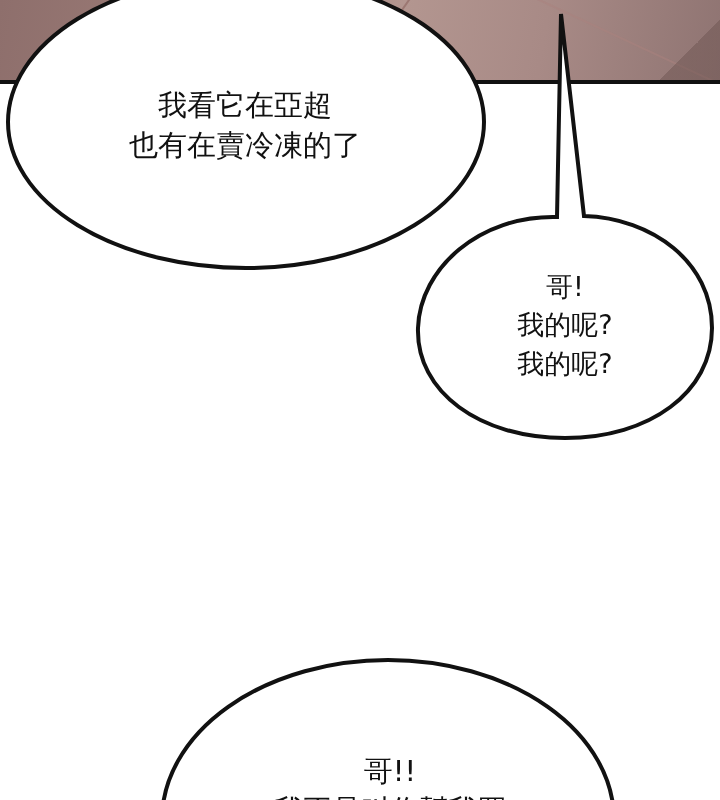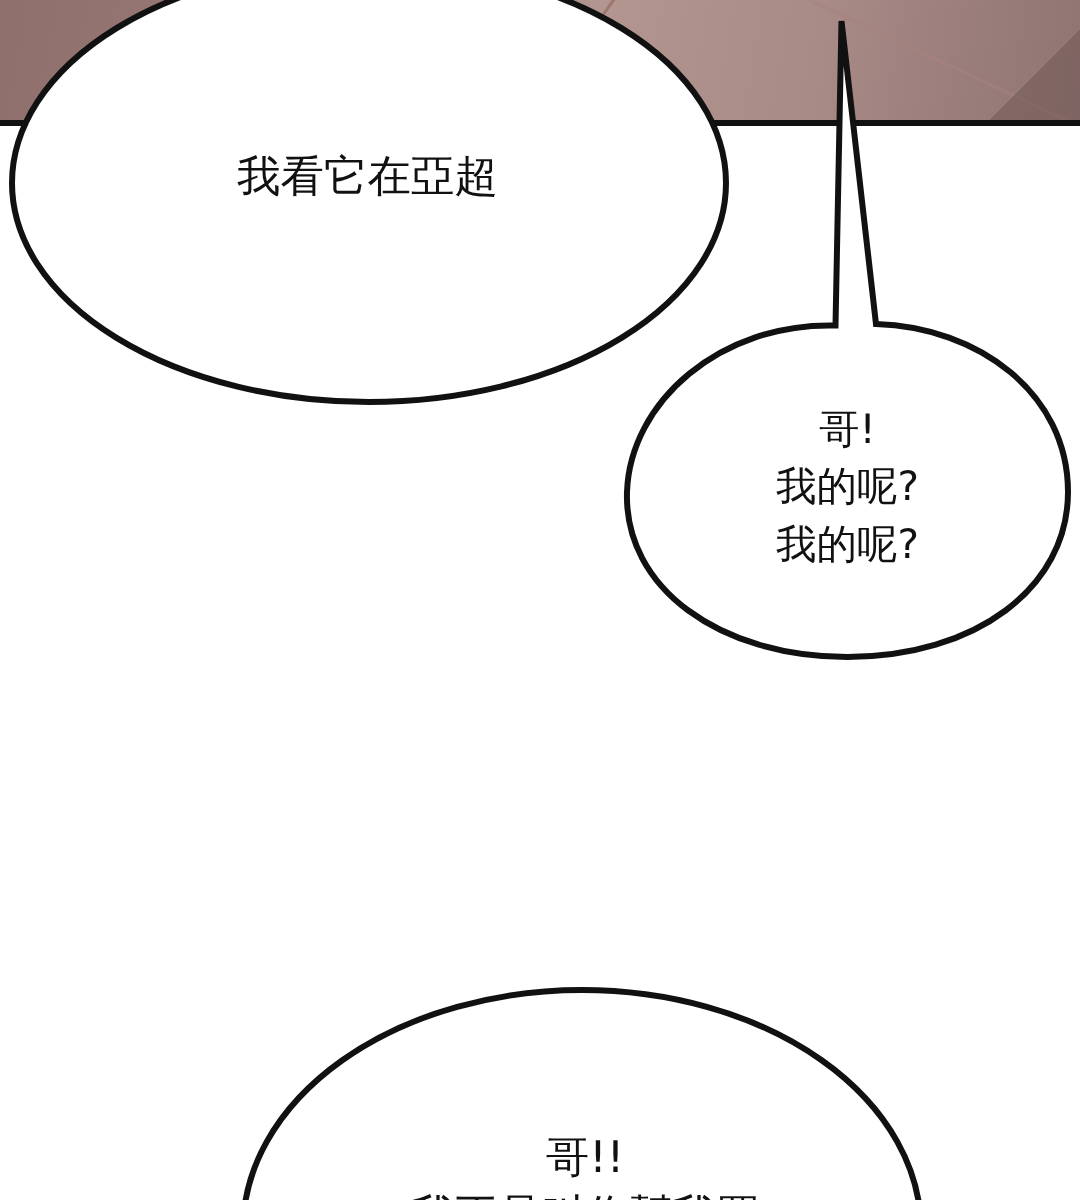--- a/index.html
+++ b/index.html
@@ -56,21 +56,21 @@
       color: #111;
       font-family: "DejaVu Sans", "Liberation Sans", sans-serif;
       line-height: 1.38;
     }
     .bubble-text .line {
       display: block;
       white-space: nowrap;
     }
     #bubble1-text {
       left: 70px;
-      top: 97px;
+      top: 85px;
       width: 350px;
       font-size: 29px;
     }
     #bubble2-text {
       left: 470px;
       top: 268px;
       width: 190px;
       font-size: 27px;
       line-height: 1.42;
     }
@@ -101,20 +101,21 @@
            C 650 438, 712 392, 712 328
            C 712 262, 652 218, 584 216
            L 561 14
            Z" fill="#ffffff" stroke="#111" stroke-width="4" stroke-linejoin="miter"></path>
 
   <ellipse cx="388" cy="820" rx="226" ry="160" fill="#ffffff" stroke="#111" stroke-width="4"></ellipse>
 </svg>
 
 <div class="bubble-text" id="bubble1-text">
   <span class="line">我看它在亞超</span>
+  <span class="line">也有在賣冷凍的了</span>
 </div>
 
 <div class="bubble-text" id="bubble2-text">
   <span class="line">哥!</span>
   <span class="line">我的呢?</span>
   <span class="line">我的呢?</span>
 </div>
 
 <div class="bubble-text" id="bubble3-text">
   <span class="line">哥!!</span>

